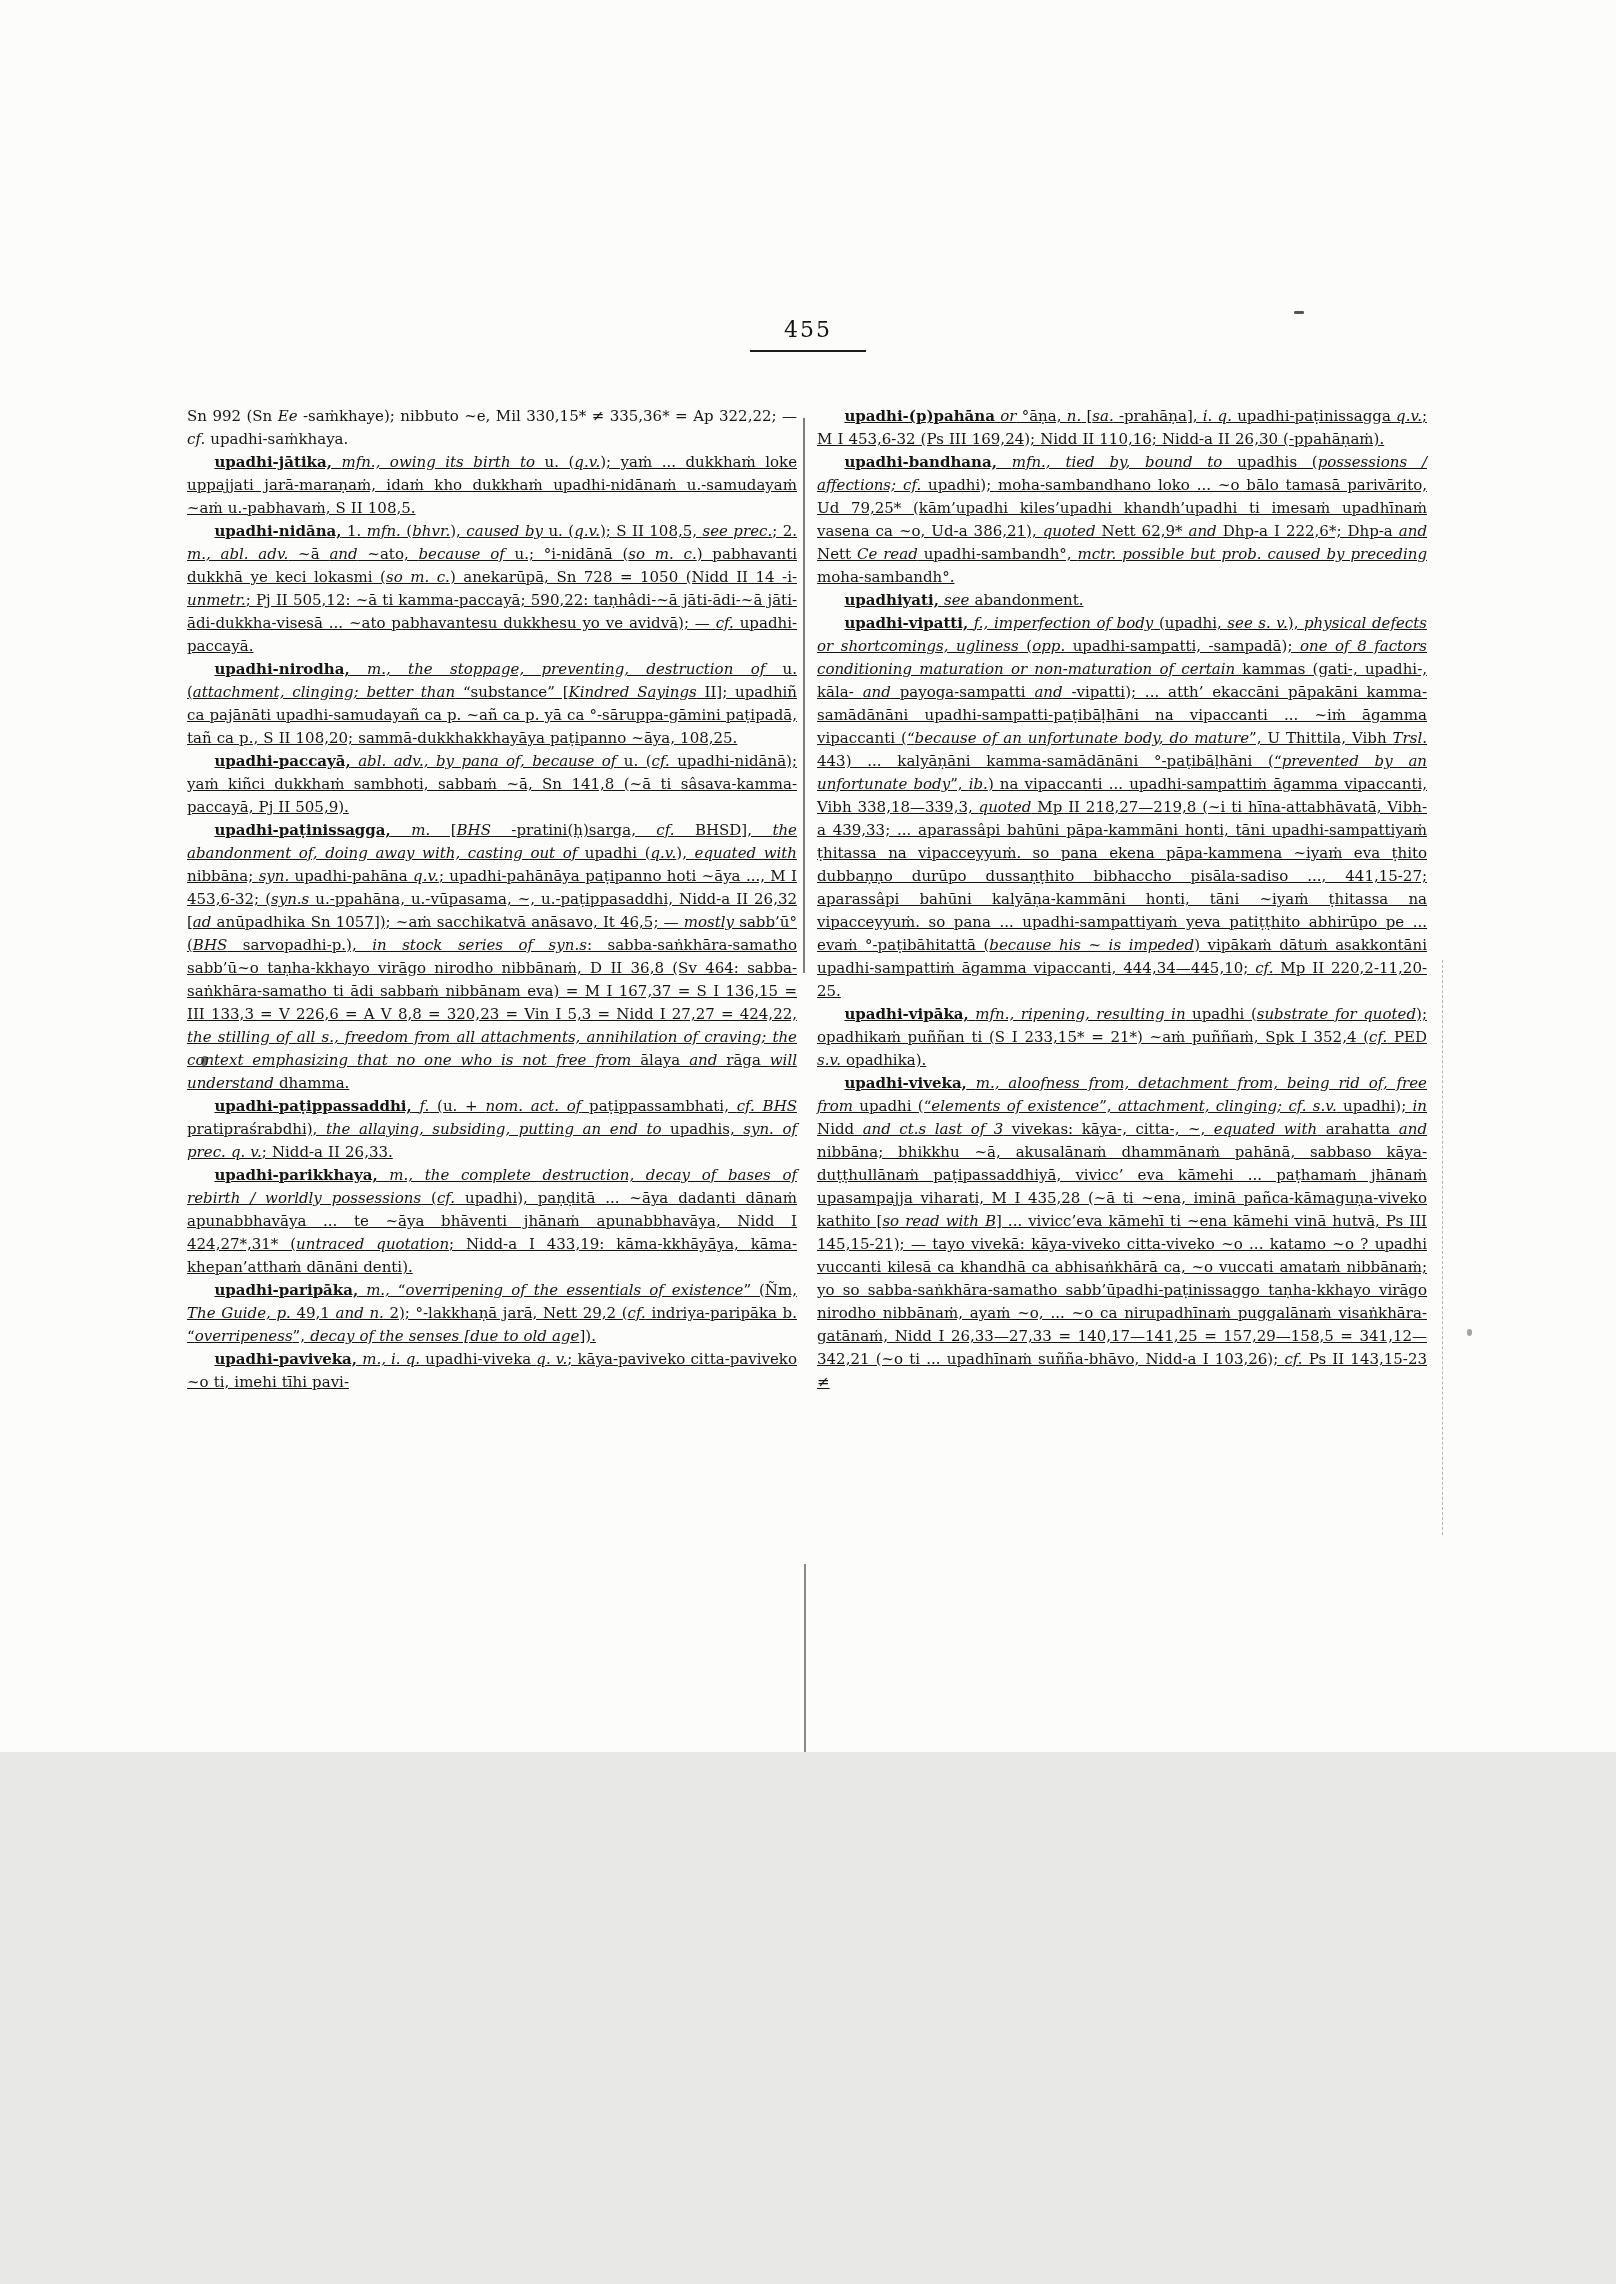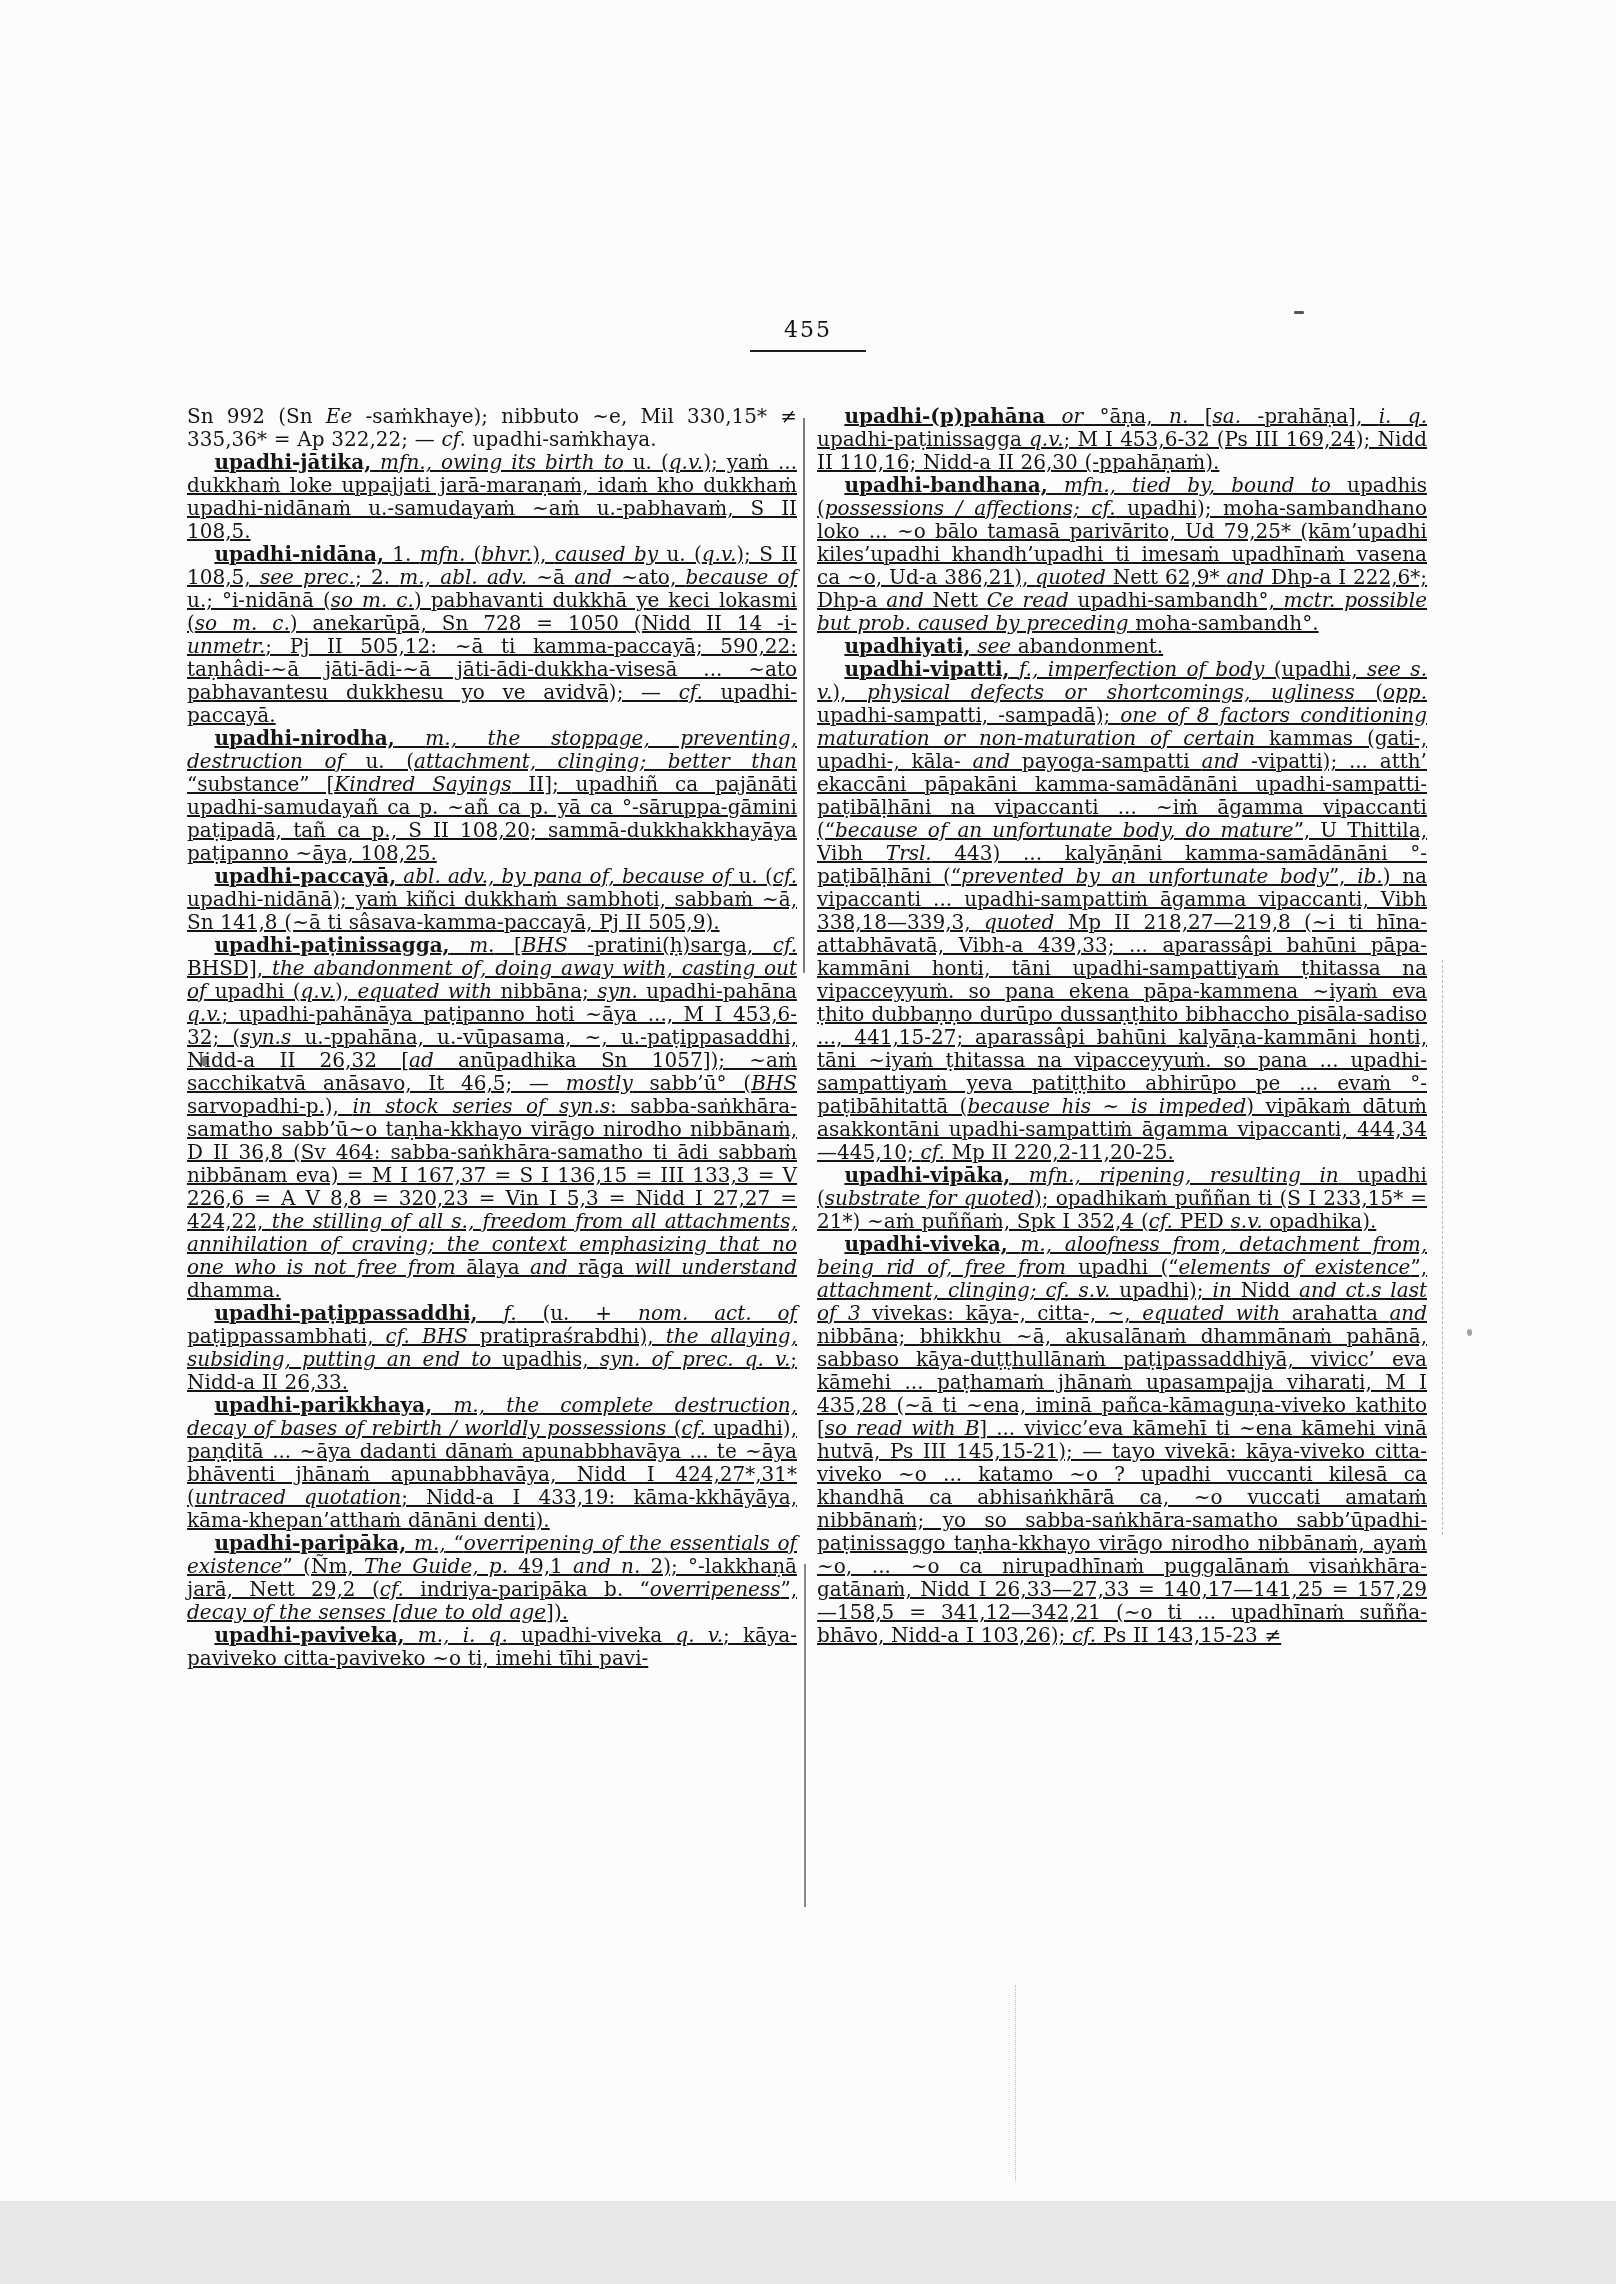--- a/index.html
+++ b/index.html
@@ -1,36 +1,36 @@
 <!DOCTYPE html>
 <html style="font-size:10.4px"><head>
 <meta charset="utf-8">
 <style>
   html,body{margin:0;padding:0;background:#e8e8e6;}
   .page{
     position:relative;
-    width:1616px;height:2201px;
+    width:1616px;height:1752px;
     background:#fcfcfa;
     font-family:"DejaVu Serif","Liberation Serif",serif;
     color:#151515;
     overflow:hidden;
   }
   .pageno-wrap{
     position:absolute;top:317px;left:0;right:0;
     text-align:center;
   }
   .pageno{
     display:inline-block;
     font-size:22px;letter-spacing:2px;
     padding:0 34px 7.8px 34px;
     border-bottom:2.6px solid #1c1c1c;
   }
   .col{
     position:absolute;top:405px;width:610px;
-    font-size:20px;line-height:23px;
+    font-size:15px;line-height:23px;
     text-align:justify;
     word-spacing:0.02em;
   }
   .col-left{left:187px;}
   .col-right{left:817px;}
   .col p{margin:0;padding:0;}
   .col p.ind{text-indent:27.4px;text-decoration:underline;}
   .col .hw{font-weight:bold;}
   .col .it{font-style:italic;}
   .artifact{position:absolute;}

